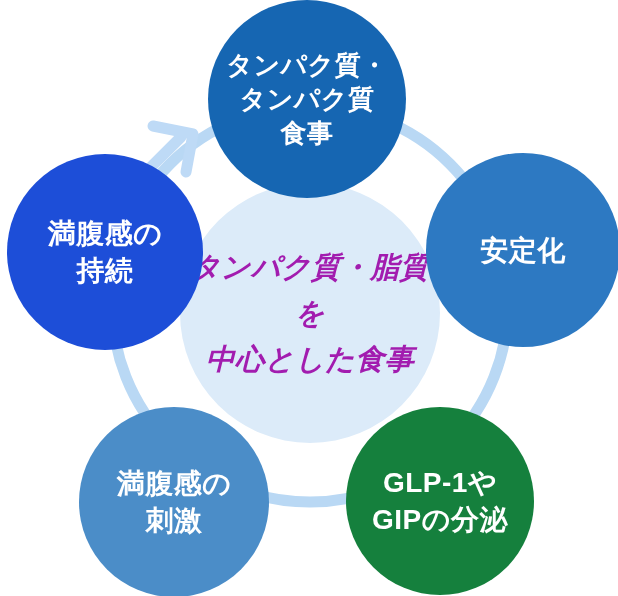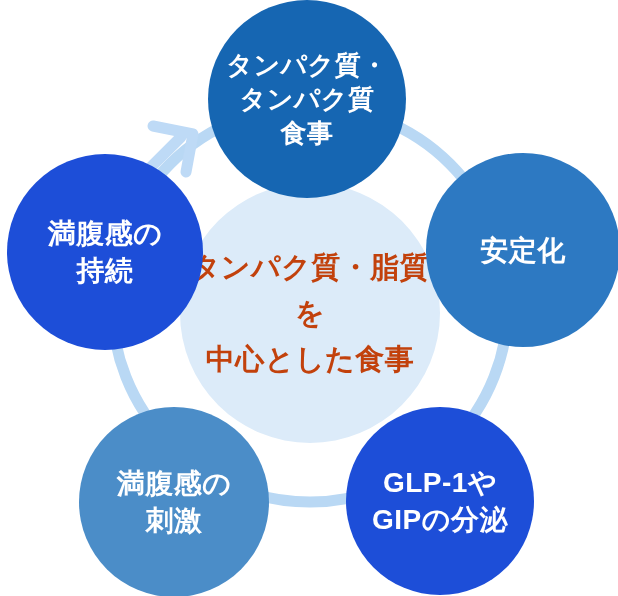--- a/index.html
+++ b/index.html
@@ -16,23 +16,24 @@
     border-radius:50%;
     display:flex;align-items:center;justify-content:center;
     text-align:center;
     font-weight:bold;
   }
   .circle .lbl span{display:block;}
   
   .hub{
     left:180px;top:183px;width:260px;height:260px;
     z-index:1;
-    color:#c2410c;
+    color:#a21caf;
     font-size:29px;line-height:46px;
     letter-spacing:0.5px;
+    font-style:italic;
   }
   
   .node{z-index:2;color:#ffffff;font-size:28px;line-height:37px;letter-spacing:0.5px;}
   .node-top{left:208px;top:0;width:198px;height:198px;font-size:26px;line-height:34px;}
   .node-right{left:426px;top:153px;width:194px;height:194px;}
   .node-bottom-right{left:346px;top:407px;width:188px;height:188px;}
   .node-bottom-left{left:79px;top:407px;width:190px;height:190px;}
   .node-left{left:7px;top:154px;width:196px;height:196px;}
 </style>
 </head>
@@ -60,21 +61,21 @@
       <span>食事</span>
     </div>
   </div>
 
   <div class="circle node node-right" style="background: rgb(45, 121, 194);">
     <div class="lbl">
       <span>安定化</span>
     </div>
   </div>
 
-  <div class="circle node node-bottom-right" style="background: #1d4ed8;">
+  <div class="circle node node-bottom-right" style="background: #15803d;">
     <div class="lbl">
       <span>GLP-1や</span>
       <span>GIPの分泌</span>
     </div>
   </div>
 
   <div class="circle node node-bottom-left" style="background: rgb(75, 141, 200);">
     <div class="lbl">
       <span>満腹感の</span>
       <span>刺激</span>

